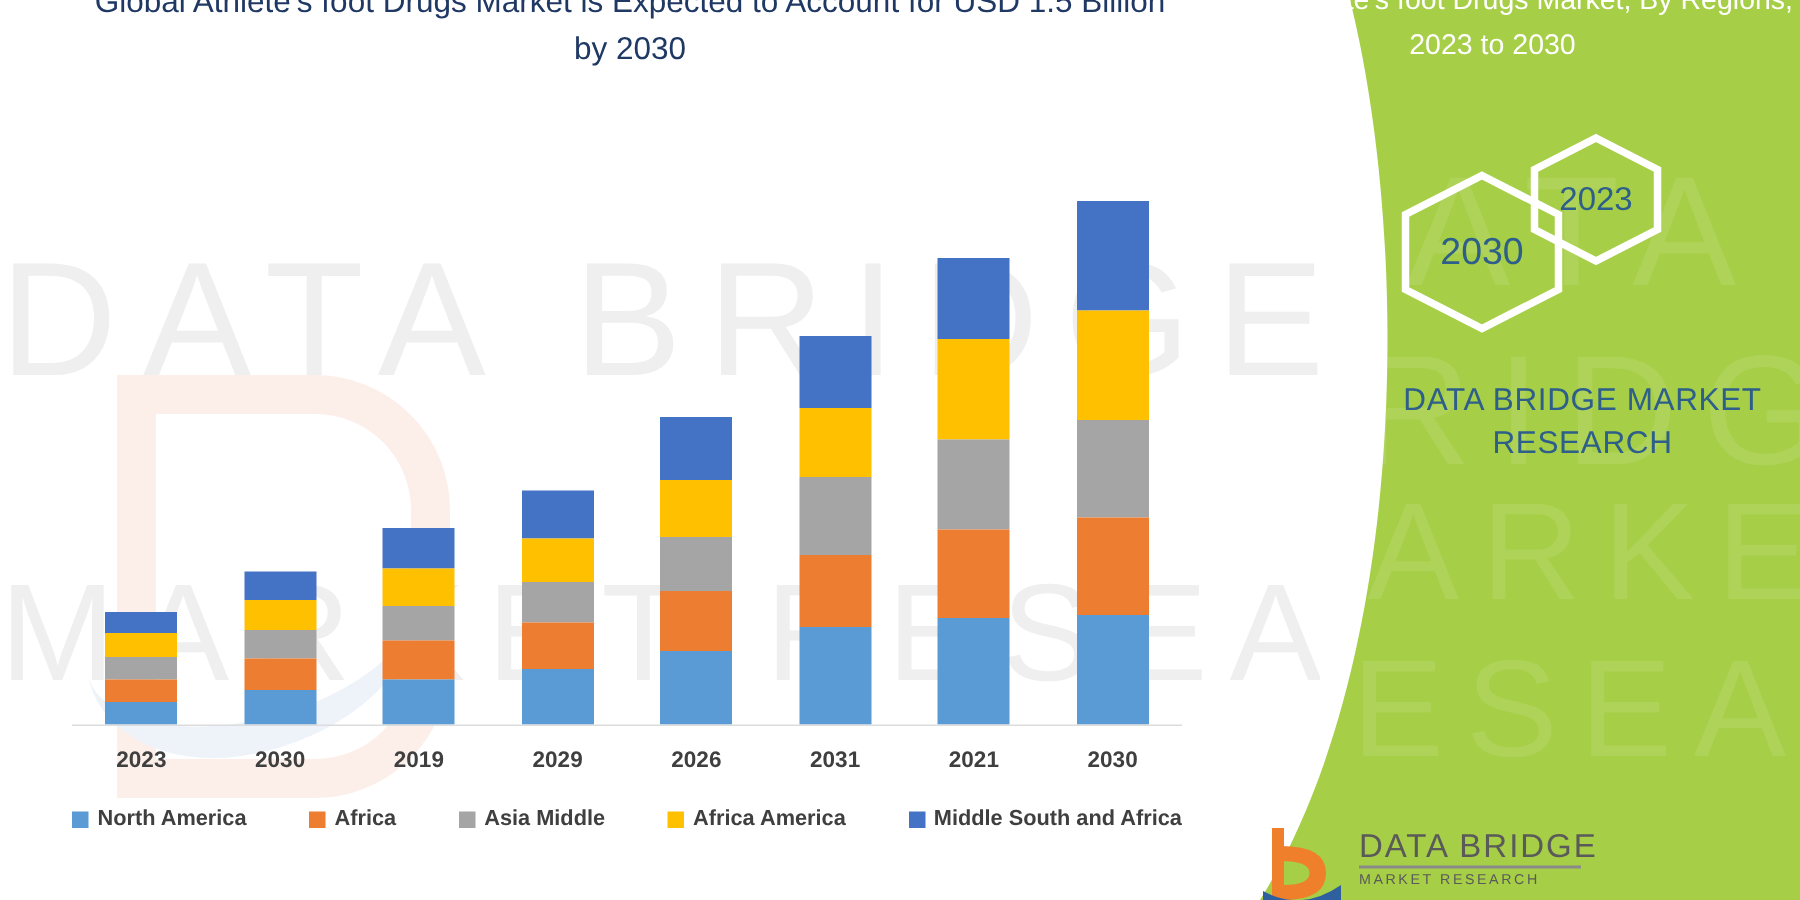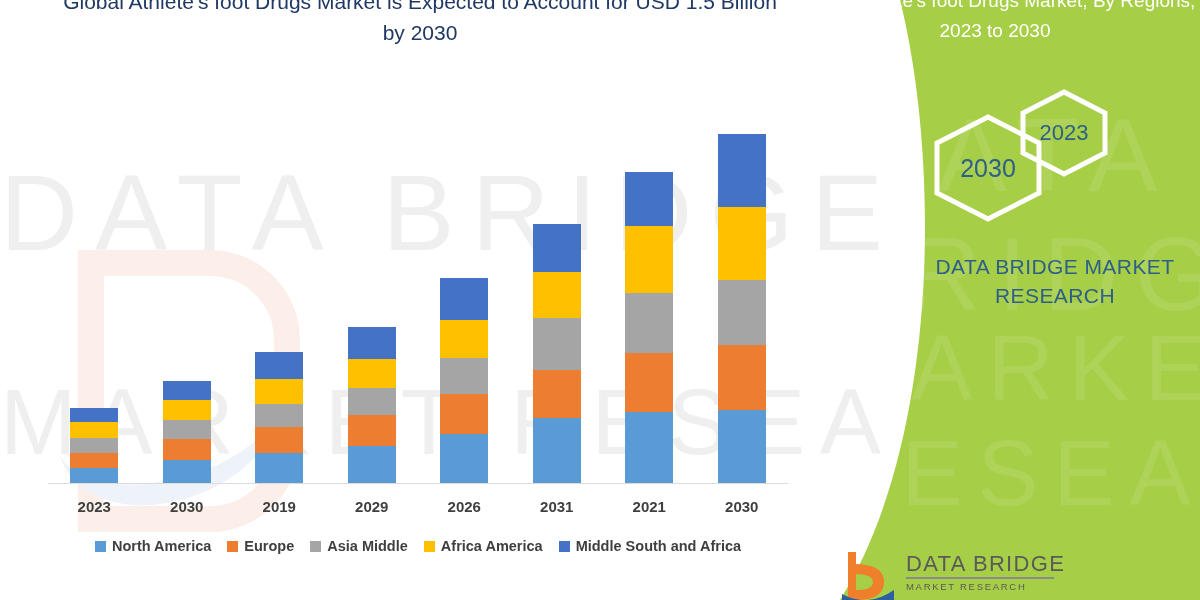--- a/index.html
+++ b/index.html
@@ -51,21 +51,21 @@
   .bar{width:48px;display:flex;flex-direction:column-reverse;}
   .seg{width:100%;}
 
   
   .xlabels{position:absolute;left:48px;top:498px;width:740px;
            display:flex;justify-content:space-around;}
   .xlabels span{width:92px;text-align:center;color:#3f3f3f;font-size:15px;font-weight:700;}
 
   
   .legend{position:absolute;left:48px;top:538px;width:740px;
-          display:flex;justify-content:center;align-items:center;gap:16px;}
+          display:flex;justify-content:space-between;align-items:center;gap:16px;}
   .lg-item{display:flex;align-items:center;gap:6px;}
   .lg-swatch{width:11px;height:11px;display:inline-block;}
   .lg-text{font-size:14.5px;color:#3f3f3f;font-weight:700;white-space:nowrap;}
 
   
   .green-panel{
     position:absolute;left:780px;top:0;width:420px;height:600px;
     background:#A6CE46;
     clip-path:path("M 120 0 L 420 0 L 420 600 L 60 600 C 160 440 160 160 120 0 Z");
   }
@@ -206,21 +206,21 @@
         <span>2030</span>
       </div>
 
     <div class="legend" id="legend">
         <div class="lg-item">
           <span class="lg-swatch" style="background: rgb(91, 155, 213);"></span>
           <span class="lg-text">North America</span>
         </div>
         <div class="lg-item">
           <span class="lg-swatch" style="background: rgb(237, 125, 49);"></span>
-          <span class="lg-text">Europe</span>
+          <span class="lg-text">Africa</span>
         </div>
         <div class="lg-item">
           <span class="lg-swatch" style="background: rgb(165, 165, 165);"></span>
           <span class="lg-text">Asia Middle</span>
         </div>
         <div class="lg-item">
           <span class="lg-swatch" style="background: rgb(255, 192, 0);"></span>
           <span class="lg-text">Africa America</span>
         </div>
         <div class="lg-item">

